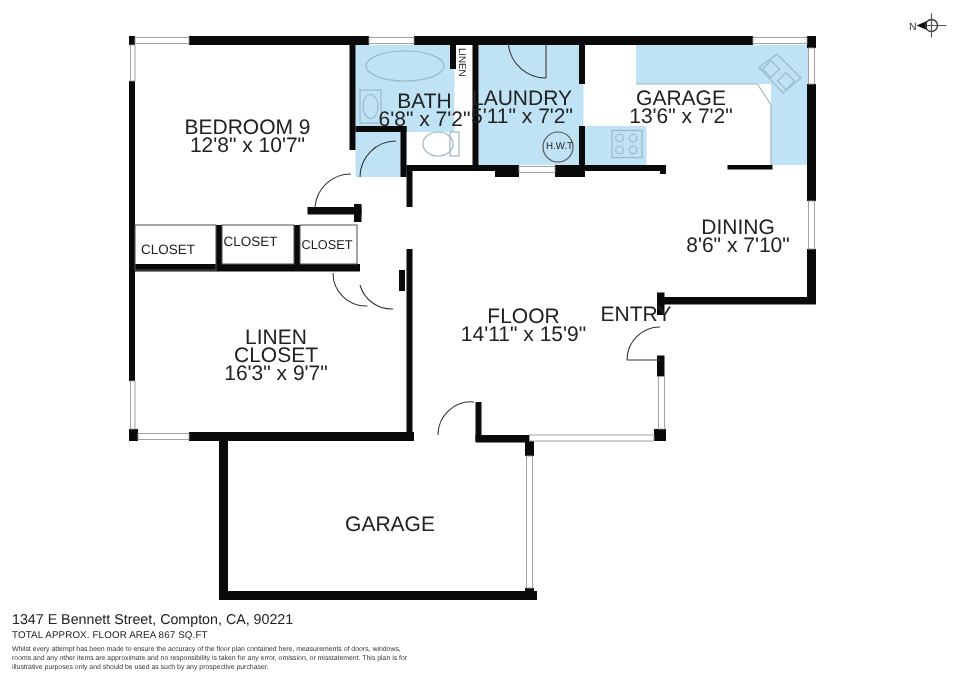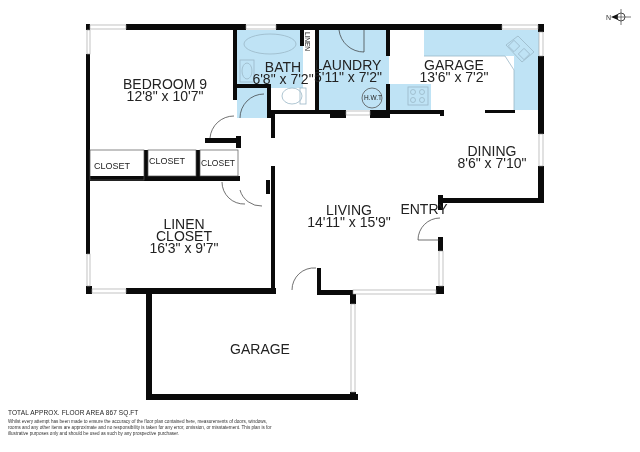--- a/index.html
+++ b/index.html
@@ -167,22 +167,23 @@
 </div>
 <div class="closet" style="left:94px; top:161px; width:48px;">CLOSET</div>
 <div class="closet" style="left:149px; top:156px; width:46px;">CLOSET</div>
 <div class="closet" style="left:201px; top:158px; width:36px; font-size:8.5px;">CLOSET</div>
 <div class="lbl" style="left:184px; top:218px;">
   <span class="dim">LINEN</span>
   <span class="dim">CLOSET</span>
   <span class="dim">16'3" x 9'7"</span>
 </div>
 <div class="lbl" style="left:349px; top:204px;">
-  <span>LIVING</span>
+  <span>FLOOR</span>
   <span class="dim">14'11" x 15'9"</span>
 </div>
 <div class="lbl" style="left:424px; top:203px;">ENTRY</div>
 <div class="lbl" style="left:260px; top:343px;">GARAGE</div>
 
 <div class="footer">
+  <div class="addr">1347 E Bennett Street, Compton, CA, 90221</div>
   <div class="total">TOTAL APPROX. FLOOR AREA 867 SQ.FT</div>
   <div class="disc">Whilst every attempt has been made to ensure the accuracy of the floor plan contained here, measurements of doors, windows, rooms and any other items are approximate and no responsibility is taken for any error, omission, or misstatement. This plan is for illustrative purposes only and should be used as such by any prospective purchaser.</div>
 </div>
 
 </body></html>

